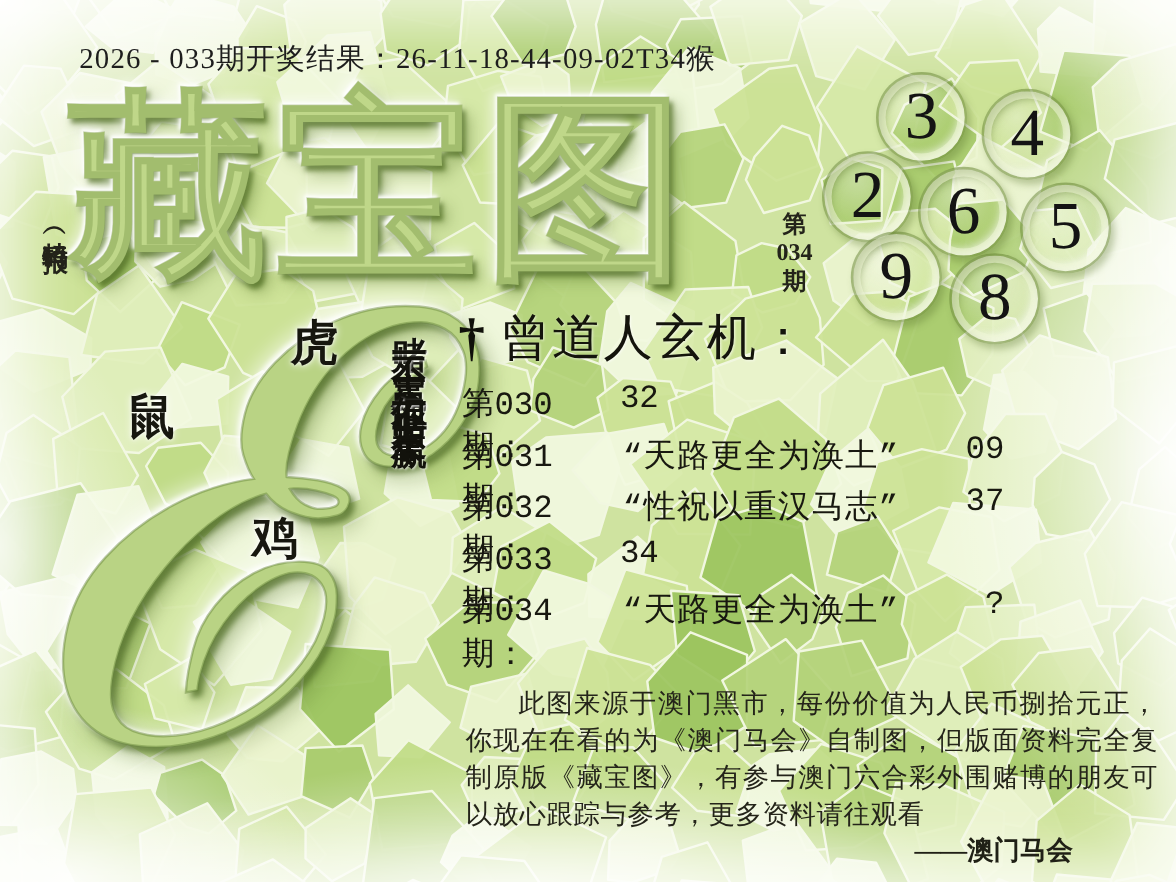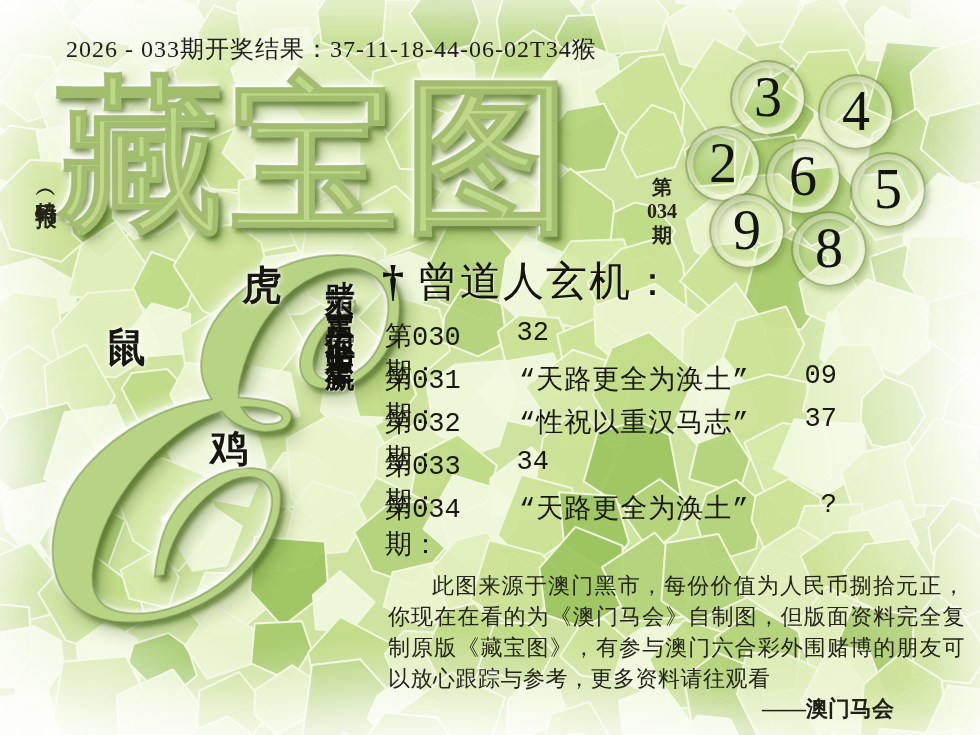--- a/index.html
+++ b/index.html
@@ -363,21 +363,21 @@
       <polygon points="646.2,826.1 611.5,805.8 591.2,759.5 641.6,736.8 677.4,754.8 686.1,795.3" fill="#e1efbc" fill-opacity="0.92" stroke="#f1f7e0" stroke-width="2" stroke-linejoin="round"></polygon>
       <polygon points="730.1,719.0 756.1,770.4 734.6,800.1 706.8,817.0 673.9,793.3 673.5,746.8 697.5,715.6" fill="#f2f8df" fill-opacity="0.92" stroke="#f1f7e0" stroke-width="2" stroke-linejoin="round"></polygon>
       <polygon points="740.0,822.3 736.8,777.8 773.6,741.2 807.5,771.1 803.5,829.5" fill="#f2f8df" fill-opacity="0.92" stroke="#f1f7e0" stroke-width="2" stroke-linejoin="round"></polygon>
       <polygon points="832.2,732.5 868.9,746.6 876.0,777.0 835.6,800.0 798.3,774.8" fill="#f2f8df" fill-opacity="0.92" stroke="#f1f7e0" stroke-width="2" stroke-linejoin="round"></polygon>
       <polygon points="925.3,732.8 945.8,790.0 915.8,814.2 854.8,797.8 880.7,728.8" fill="#ebf4cf" fill-opacity="0.92" stroke="#f1f7e0" stroke-width="2" stroke-linejoin="round"></polygon>
       <polygon points="957.8,729.1 1000.8,747.1 1000.0,782.7 967.5,820.6 927.3,811.8 902.8,765.1 930.5,734.0" fill="#ebf4cf" fill-opacity="0.92" stroke="#f1f7e0" stroke-width="2" stroke-linejoin="round"></polygon>
       <polygon points="1056.0,787.2 1029.8,804.2 1004.2,795.6 988.9,770.8 1018.0,727.7 1040.4,728.0 1062.7,758.1" fill="#a8cb6b" fill-opacity="0.92" stroke="#f1f7e0" stroke-width="2" stroke-linejoin="round"></polygon>
     </svg>
   <div class="vignette"></div>
 
-  <div class="abs result-line">2026 - 033期开奖结果：37-11-18-44-06-02T34猴</div>
+  <div class="abs result-line">2026 - 033期开奖结果：26-11-18-44-09-02T34猴</div>
 
   <div class="abs poster-title emboss">藏宝图</div>
 
   <div class="abs side-tag">（特码报）</div>
 
   <div class="abs issue-badge">
     <span>第</span>
     <span>034</span>
     <span>期</span>
   </div>

